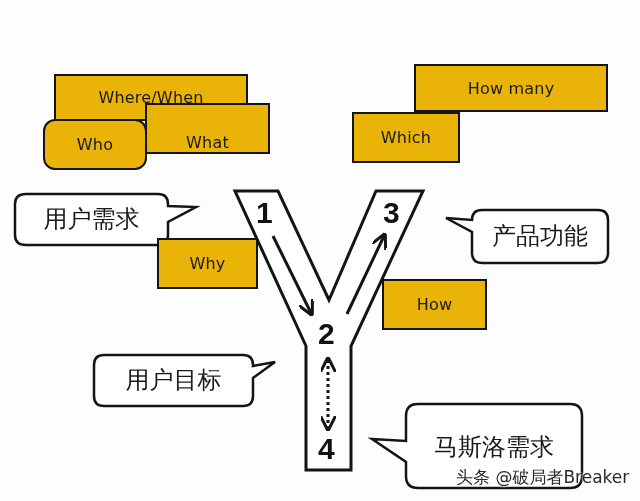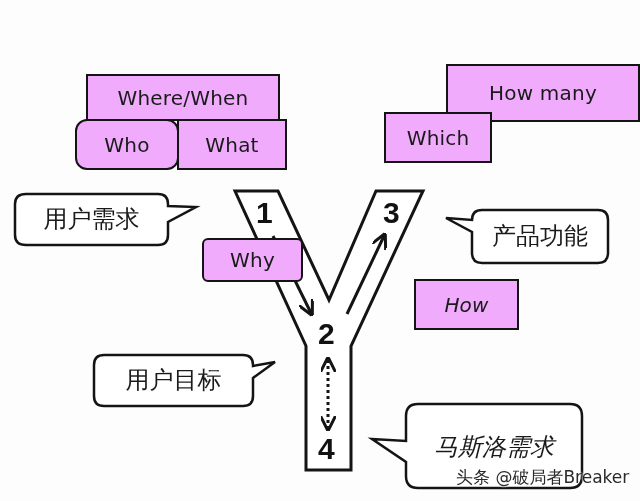--- a/index.html
+++ b/index.html
@@ -4,23 +4,23 @@
   <style>
     html, body { margin: 0; padding: 0; }
     body {
       width: 640px; height: 501px; position: relative; overflow: hidden;
       background: #fdfdfe;
       font-family: "DejaVu Sans", "Liberation Sans", sans-serif;
       color: #111;
     }
     .box {
       position: absolute; box-sizing: border-box;
-      border: 2.5px solid #141414; background: #f0abfc;
+      border: 2.5px solid #141414; background: #eab308;
       display: flex; align-items: center; justify-content: center;
-      font-size: 20px; color: #1a1a1a; letter-spacing: 0.2px; margin-left: 32px;
+      font-size: 16px; color: #1a1a1a; letter-spacing: 0.2px;
     }
     svg.diagram { position: absolute; left: 0; top: 0; }
     .bubble-text {
       position: absolute; font-size: 24px; color: #1a1a1a;
       display: flex; align-items: center; justify-content: center;
       text-align: center; line-height: 1.35;
     }
     .step-num {
       position: absolute; font-family: "Liberation Sans", "DejaVu Sans", sans-serif;
       font-weight: bold; font-size: 30px; color: #111;
@@ -58,40 +58,40 @@
 
   <path d="M418,404 L570,404 Q582,404 582,416 L582,476 Q582,488 570,488 L418,488 Q406,488 406,476 L406,462 L372,439 L406,441 L406,416 Q406,404 418,404 Z" fill="#fff" stroke="#141414" stroke-width="2.5"></path>
 </svg>
 
 <div class="box" style="left:54px; top:74px; width:194px; height:47px;">
   <span>Where/When</span>
 </div>
 <div class="box" style="left:43px; top:119px; width:104px; height:51px;border-radius:12px;">
   <span>Who</span>
 </div>
-<div class="box" style="left:145px; top:119px; width:110px; height:51px;">
+<div class="box" style="left:145px; top:103px; width:125px; height:51px;align-items:flex-end;">
   <span>What</span>
 </div>
-<div class="box" style="left:170px; top:238px; width:101px; height:44px;border-radius:6px;">
+<div class="box" style="left:157px; top:238px; width:101px; height:51px;">
   <span>Why</span>
 </div>
-<div class="box" style="left:414px; top:64px; width:194px; height:58px;">
+<div class="box" style="left:414px; top:64px; width:194px; height:48px;">
   <span>How many</span>
 </div>
 <div class="box" style="left:352px; top:112px; width:108px; height:51px;">
   <span>Which</span>
 </div>
-<div class="box" style="left:382px; top:279px; width:105px; height:51px;font-style:italic;">
+<div class="box" style="left:382px; top:279px; width:105px; height:51px;">
   <span>How</span>
 </div>
 
 <div class="bubble-text" style="left:15px; top:194px; width:153px; height:51px;">用户需求</div>
 <div class="bubble-text" style="left:472px; top:210px; width:136px; height:53px;">产品功能</div>
 <div class="bubble-text" style="left:94px; top:355px; width:159px; height:50px;">用户目标</div>
-<div class="bubble-text" style="left:406px; top:408px; width:176px; height:78px; flex-direction:column;font-style:italic;">
+<div class="bubble-text" style="left:406px; top:408px; width:176px; height:78px; flex-direction:column;">
   <span>马斯洛需求</span>
 </div>
 
 <div class="step-num" style="left:256px; top:196px;">1</div>
 <div class="step-num" style="left:318px; top:317px;">2</div>
 <div class="step-num" style="left:383px; top:196px;">3</div>
 <div class="step-num" style="left:318px; top:432px;">4</div>
 
 <div class="watermark" style="left:456px; top:466px;">头条 @破局者Breaker</div>
 

